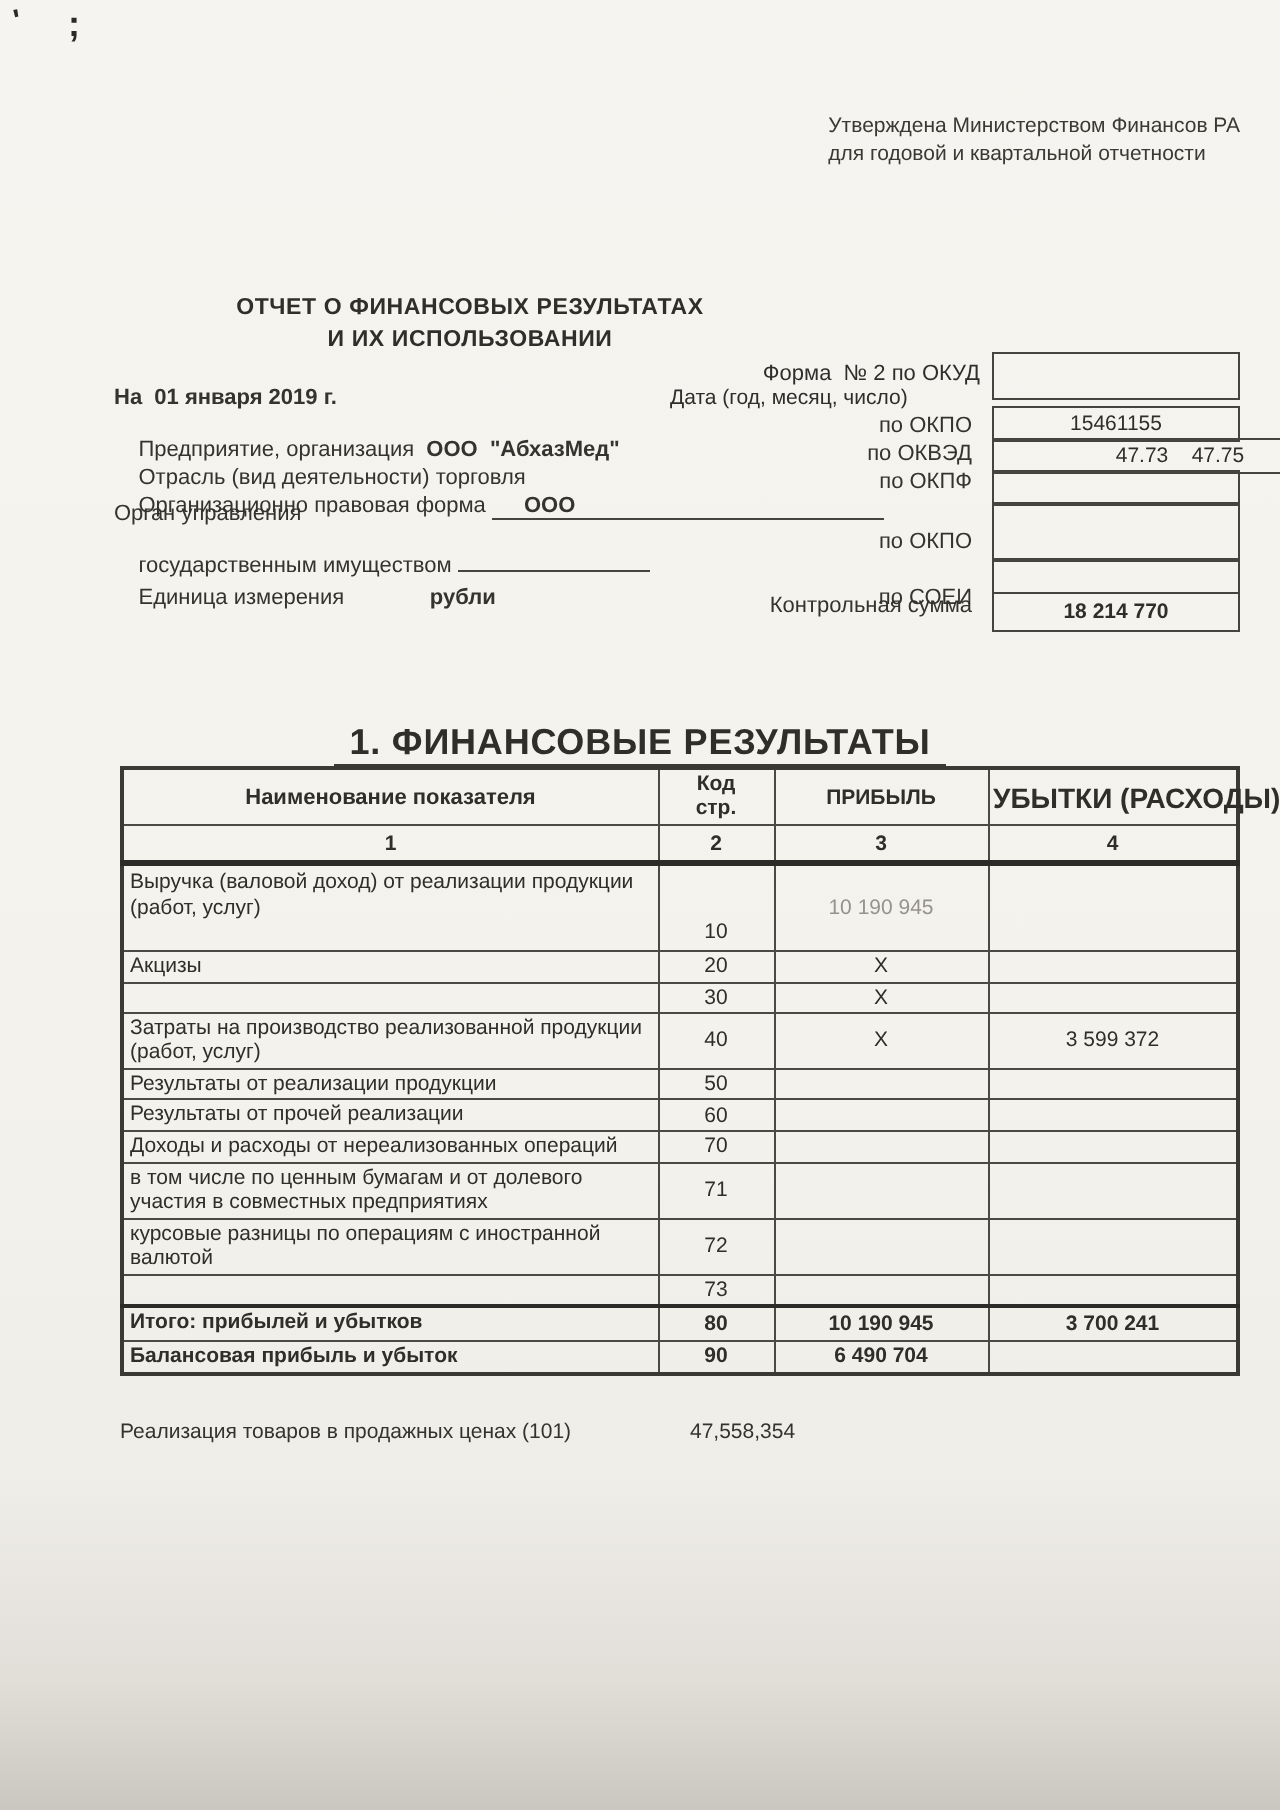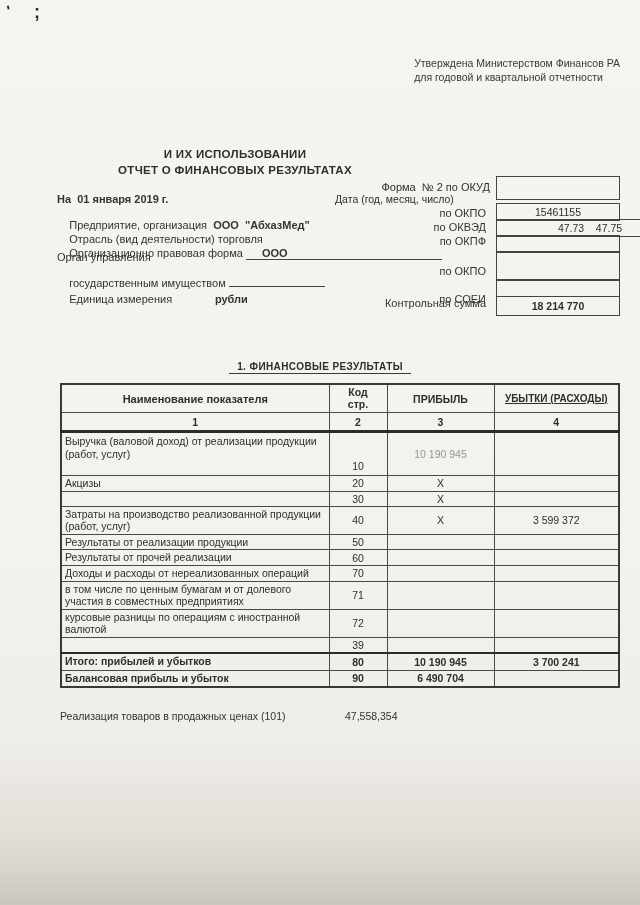--- a/index.html
+++ b/index.html
@@ -34,30 +34,30 @@
   
   .box{position:absolute;left:496px;width:122px;border:1px solid #45443f;display:flex;align-items:center;justify-content:center;font-size:10.5px;white-space:pre;color:#2f2e2a;}
   .b-okud{top:176px;height:22px;}
   .b-okpo{top:203px;height:16px;align-items:center;}
   .b-okved{top:219px;height:16px;padding-left:32px;}
   .b-okpf{top:235px;height:16px;}
   .b-okpo2{top:251px;height:28px;}
   .b-soei{top:279px;height:16px;}
   .b-control{top:296px;height:18px;font-weight:bold;}
   
-  .sec-title{position:absolute;top:361px;left:0;width:100%;text-align:center;font-weight:bold;font-size:10px;letter-spacing:.4px;}
+  .sec-title{position:absolute;top:361px;left:0;width:100%;text-align:center;font-weight:bold;font-size:18px;letter-spacing:.4px;}
   .sec-title span{border-bottom:1.5px solid #3a3934;padding:0 8px 1px;}
   
   table.results{position:absolute;top:383px;left:60px;width:558px;border-collapse:collapse;table-layout:fixed;font-size:10.5px;border:2px solid #3a3934;}
   .results th,.results td{border:1px solid #4a4943;padding:1px 3px;}
   .results thead th{font-weight:bold;text-align:center;vertical-align:middle;padding:2px;}
   .th-name{vertical-align:bottom;font-size:11px;padding-bottom:2px;}
   .th-code{font-size:10.5px;line-height:1.1;}
   .th-profit{font-size:10.5px;}
-  .th-loss{font-size:10px;white-space:nowrap;text-decoration:underline;}
+  .th-loss{font-size:14px;white-space:nowrap;}
   .num-row th{font-weight:normal;height:13px;padding:0;font-size:10.5px;border-bottom:3px solid #2c2b27;}
   .results td.c-name{text-align:left;line-height:1.2;}
   .results td.c-code,.results td.c-profit,.results td.c-loss{text-align:center;}
   .r0{height:44px;} .r1{height:24px;} .r2{height:15px;} .r3{height:15px;}
   .r4{height:26px;} .r5{height:15px;} .r6{height:15px;} .r7{height:15px;}
   .r8{height:26px;} .r9{height:26px;} .r10{height:13px;} .r11{height:17px;} .r12{height:17px;}
   .r0 .c-name{vertical-align:top;padding-top:2px;}
   .r0 .c-code{vertical-align:bottom;padding-bottom:3px;}
   .r0 .c-profit{color:#95938b;}
   .r11 td{border-top:2px solid #2c2b27;font-weight:bold;}
@@ -75,22 +75,22 @@
     <span class="m1">'</span>
     <span class="m2">;</span>
   </div>
 
   <div class="approval">
     <div>Утверждена Министерством Финансов РА</div>
     <div>для годовой и квартальной отчетности</div>
   </div>
 
   <div class="doc-title">
+    <div>ОТЧЕТ О ФИНАНСОВЫХ РЕЗУЛЬТАТАХ</div>
     <div>И ИХ ИСПОЛЬЗОВАНИИ</div>
-    <div>ОТЧЕТ О ФИНАНСОВЫХ РЕЗУЛЬТАТАХ</div>
   </div>
 
   <div class="okud-label">Форма  № 2 по ОКУД</div>
 
   <div class="fh-row date-row"><span>На  01 января 2019 г.</span></div>
   <div class="date-hint">Дата (год, месяц, число)</div>
 
   <div class="fh-row ent-row">
     <span>Предприятие, организация  </span><span class="bval">ООО  "АбхазМед"</span>
   </div>
@@ -203,21 +203,21 @@
         <td class="c-loss"></td>
       </tr>
       <tr class="r9">
         <td class="c-name">курсовые разницы по операциям с иностранной валютой</td>
         <td class="c-code">72</td>
         <td class="c-profit"></td>
         <td class="c-loss"></td>
       </tr>
       <tr class="r10">
         <td class="c-name"></td>
-        <td class="c-code">39</td>
+        <td class="c-code">73</td>
         <td class="c-profit"></td>
         <td class="c-loss"></td>
       </tr>
       <tr class="r11">
         <td class="c-name">Итого: прибылей и убытков</td>
         <td class="c-code">80</td>
         <td class="c-profit">10 190 945</td>
         <td class="c-loss">3 700 241</td>
       </tr>
       <tr class="r12">

